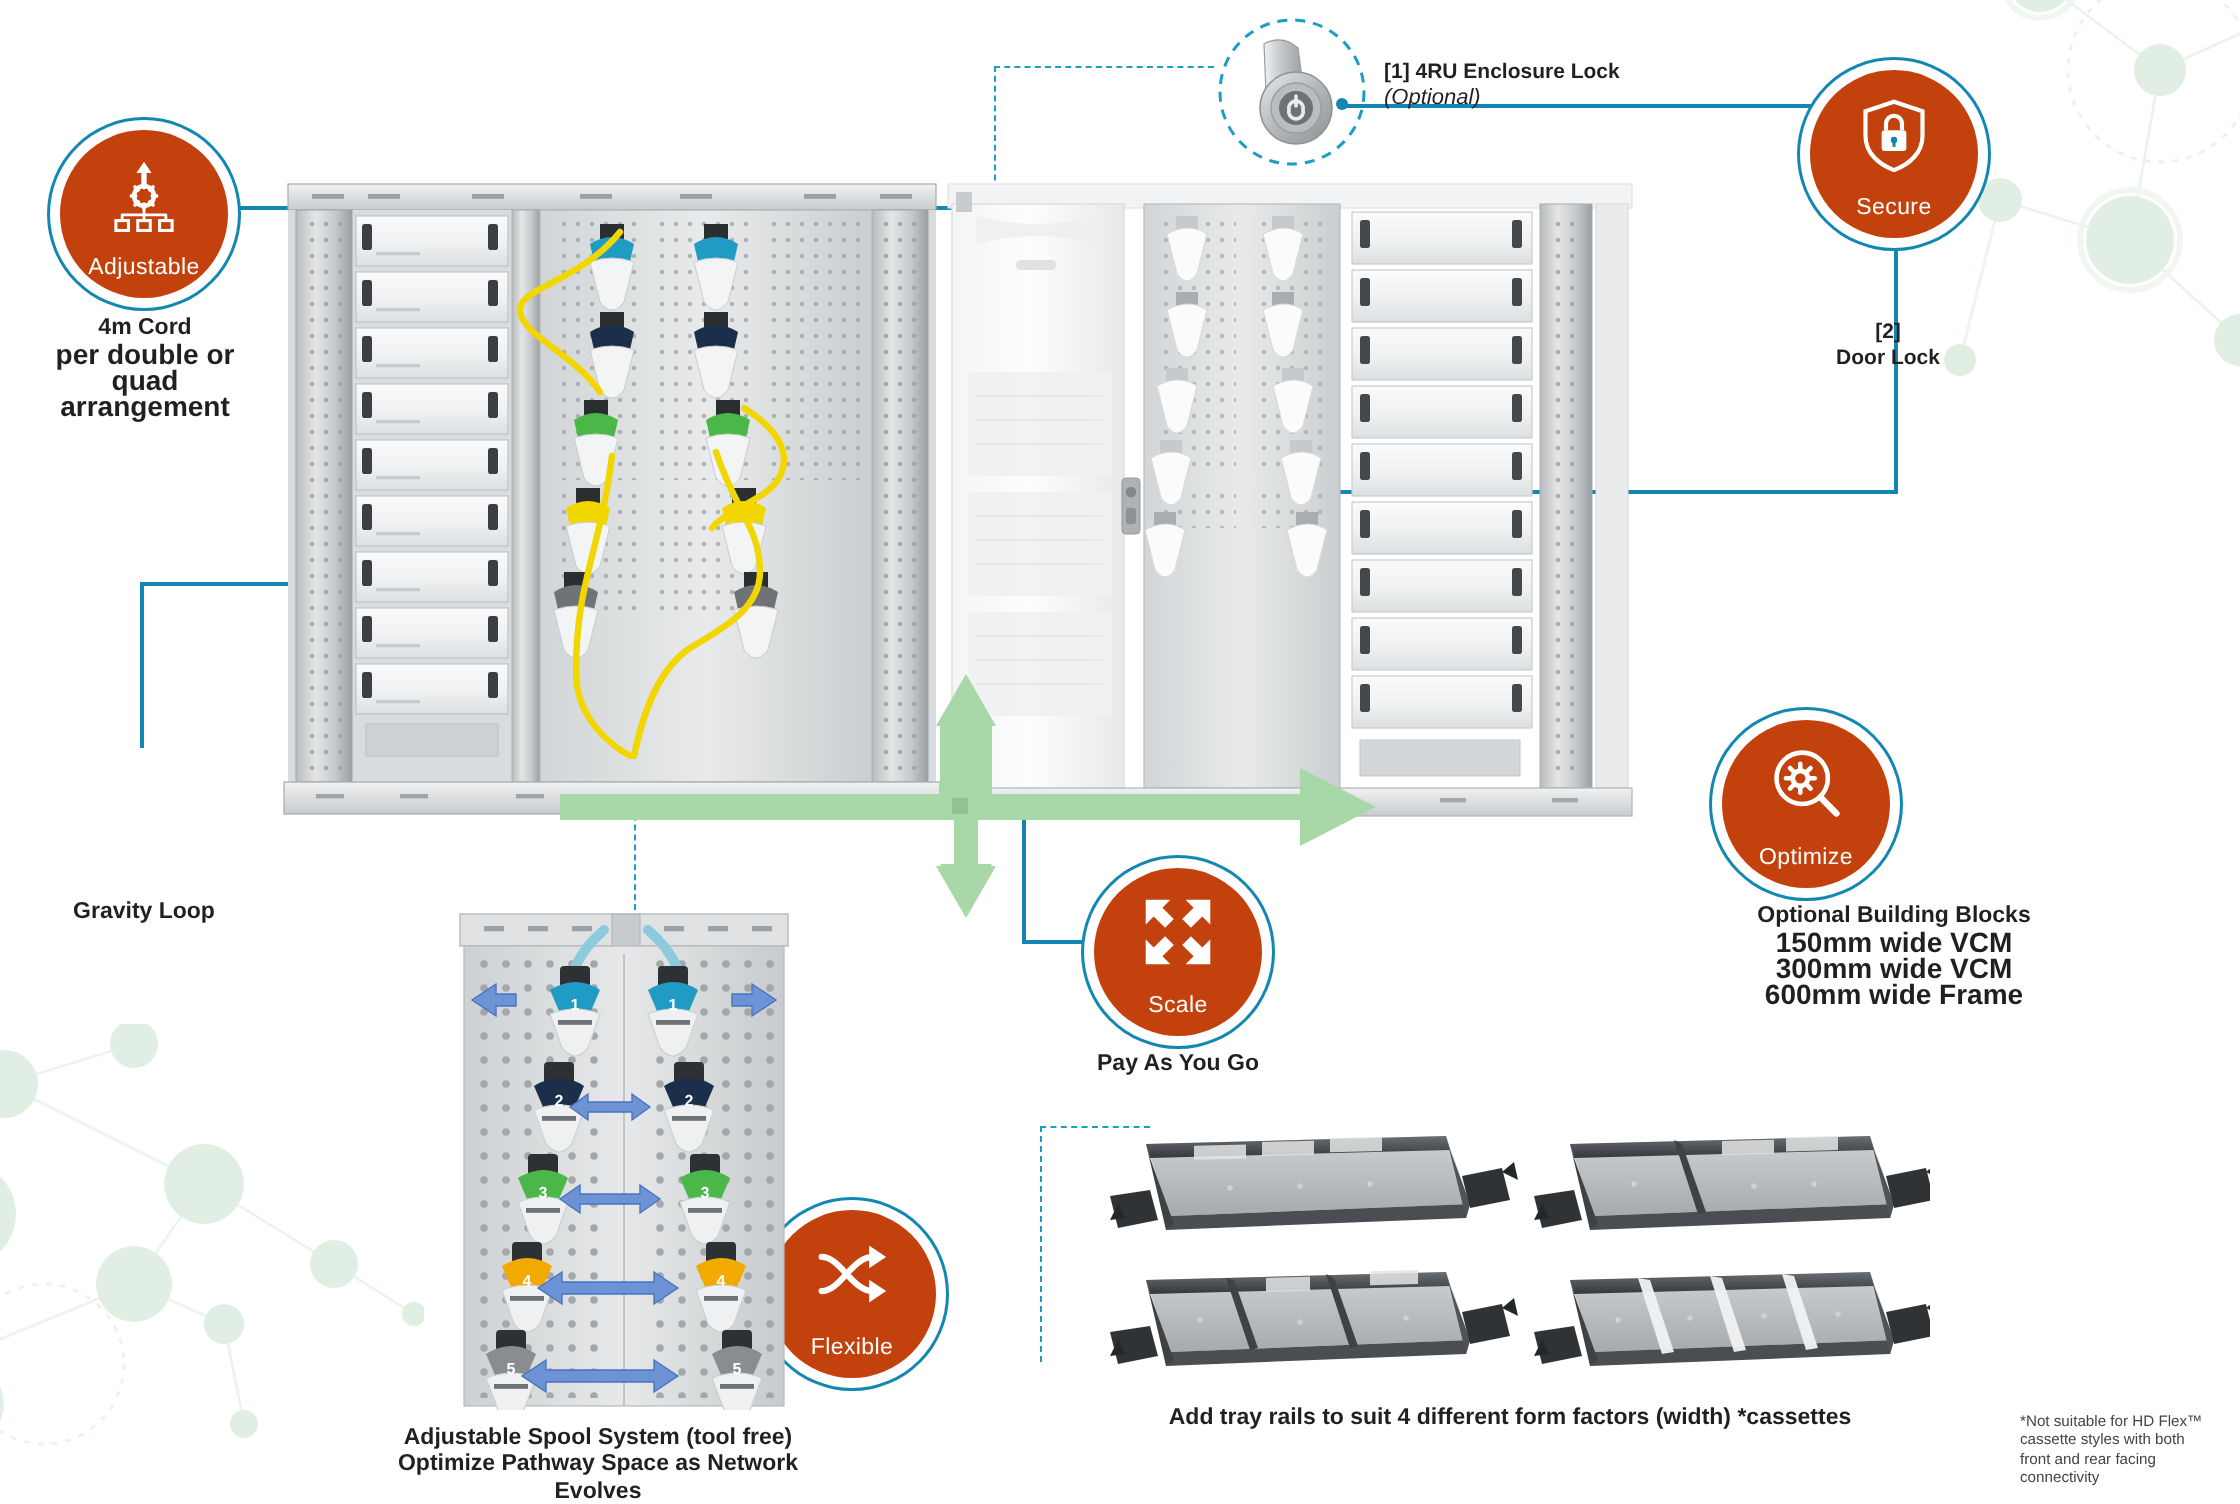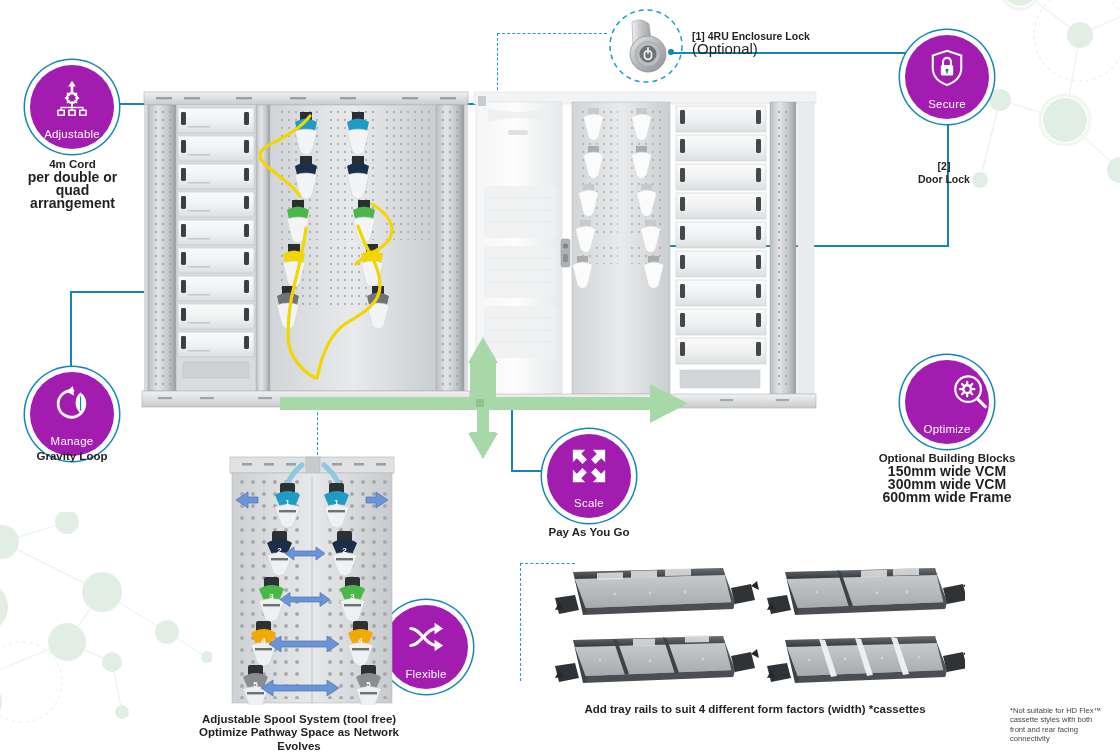--- a/index.html
+++ b/index.html
@@ -10,32 +10,32 @@
     color:#231f20;
   }
   .stage{position:absolute;left:0;top:0;width:1120px;height:752px;padding-left:20px;}
   .abs{position:absolute;}
 
   
   .bgnet{position:absolute;opacity:.85;pointer-events:none;}
 
   
   .badge{position:absolute;width:84px;height:84px;border-radius:50%;
-    background:#a21caf;display:flex;flex-direction:column;align-items:center;justify-content:flex-start;
+    background:#c2410c;display:flex;flex-direction:column;align-items:center;justify-content:flex-start;
     box-shadow:0 0 0 5px #ffffff, 0 0 0 6.5px #1287b1;}
   .badge .bi{margin-top:13px;width:38px;height:38px;display:block;}
   .badge .blabel{position:absolute;bottom:9px;left:0;right:0;text-align:center;
     color:#ffffff;font-size:11.5px;font-weight:400;letter-spacing:.2px;}
 
   
   .cap{position:absolute;text-align:center;font-weight:bold;font-size:11.5px;line-height:13.4px;color:#231f20;}
   .cap .sub{font-weight:bold;font-size:14px;line-height:12.6px;}
   .note{position:absolute;font-size:7.6px;line-height:9.4px;color:#444;text-align:left;}
   .lockcap{position:absolute;font-size:10.5px;line-height:12.5px;font-weight:bold;color:#231f20;}
-  .lockcap .opt{font-weight:normal;font-size:15px;}
+  .lockcap .opt{font-weight:normal;font-size:11px;font-style:italic;}
 
   
   .ln{position:absolute;background:#1287b1;}
   .lnh{height:1.6px;}
   .lnv{width:1.6px;}
   .dot{position:absolute;width:6px;height:6px;border-radius:50%;background:#1287b1;}
   .dash-v{position:absolute;width:0;border-left:1.7px dashed #1b9ec4;}
   .dash-h{position:absolute;height:0;border-top:1.7px dashed #1b9ec4;}
 
   
@@ -527,34 +527,25 @@
     <svg class="bi" viewBox="0 0 40 40">
       <path d="M20 3 L35 8 v13 c0 9 -7 15 -15 18 C12 36 5 30 5 21 V8 z" fill="none" stroke="#ffffff" stroke-width="2.2"></path>
       <rect x="13.5" y="18" width="13" height="11" rx="1.6" fill="#ffffff"></rect>
       <path d="M15.8 18 v-3.4 a4.2 4.2 0 0 1 8.4 0 V18" fill="none" stroke="#ffffff" stroke-width="2.2"></path>
       <circle cx="20" cy="23.2" r="1.7" fill="#1287b1"></circle>
       <rect x="19.2" y="23.4" width="1.6" height="3.4" fill="#1287b1"></rect>
     </svg>
     <span class="blabel">Secure</span>
   </div>
 
-  <div class="badge" style="left:30px;top:372px;">
-    <svg class="bi" viewBox="0 0 40 40">
-      <path d="M31 12 a14 14 0 1 1 -10 -6" fill="none" stroke="#ffffff" stroke-width="3" stroke-linecap="round"></path>
-      <path d="M21 1 l-7 6 l8 4 z" fill="#ffffff"></path>
-      <path d="M29 8 c7 5 7 16 0 22 c-7 -6 -7 -17 0 -22 z" fill="#ffffff"></path>
-      <path d="M29 12 v15" stroke="#1287b1" stroke-width="1.3" fill="none"></path>
-    </svg>
-    <span class="blabel">Manage</span>
-  </div>
   <div class="cap" style="left:12px;top:450px;width:120px;">
     <div>Gravity Loop</div>
   </div>
 
-  <div class="badge" style="left:905px;top:360px;align-items:flex-end;">
+  <div class="badge" style="left:861px;top:360px;">
     <svg class="bi" viewBox="0 0 40 40">
       <circle cx="18" cy="17" r="13.5" fill="none" stroke="#ffffff" stroke-width="2.4"></circle>
       <path d="M27.6 27 L36 35.5" stroke="#ffffff" stroke-width="3.4" stroke-linecap="round"></path>
       <g fill="#ffffff">
         <circle cx="17" cy="17" r="4" fill="none" stroke="#ffffff" stroke-width="2.6"></circle>
         <g stroke="#ffffff" stroke-width="2.4" stroke-linecap="round">
           <path d="M17 9.4 v2.6 M17 22 v2.6 M9.4 17 h2.6 M22 17 h2.6
                    M11.6 11.6 l1.9 1.9 M20.5 20.5 l1.9 1.9 M22.4 11.6 l-1.9 1.9 M13.5 20.5 l-1.9 1.9"></path>
         </g>
       </g>

